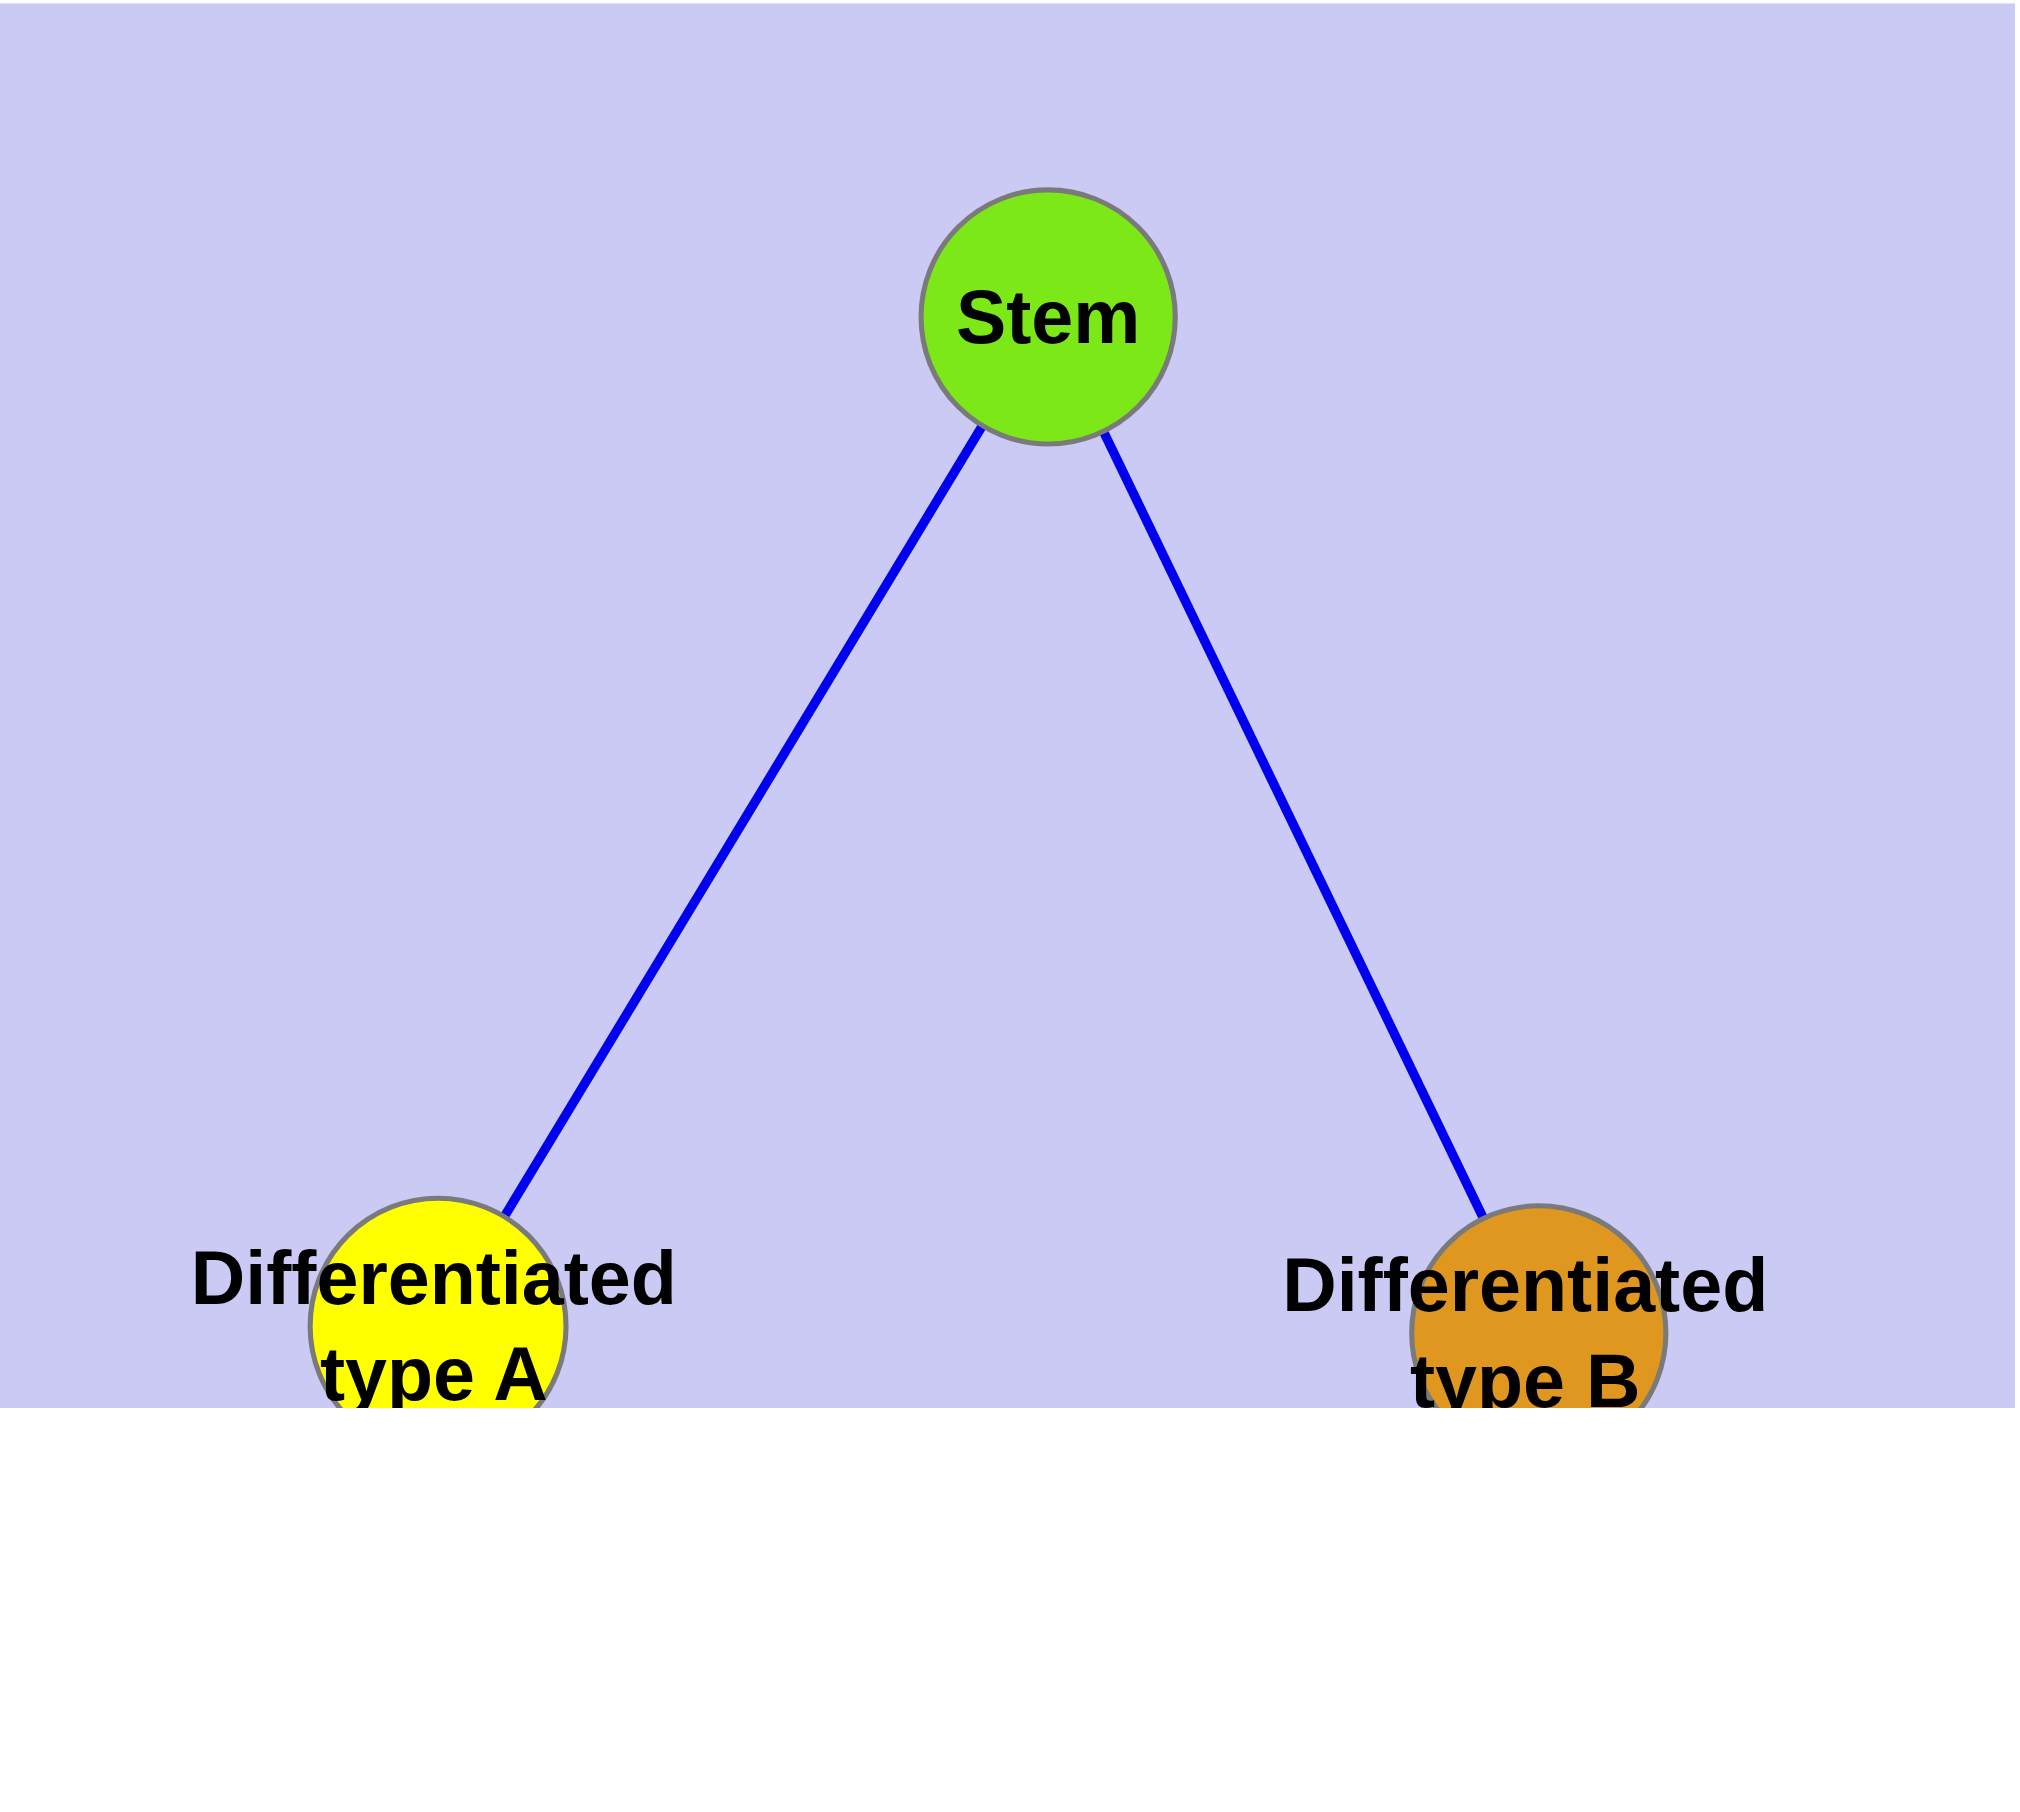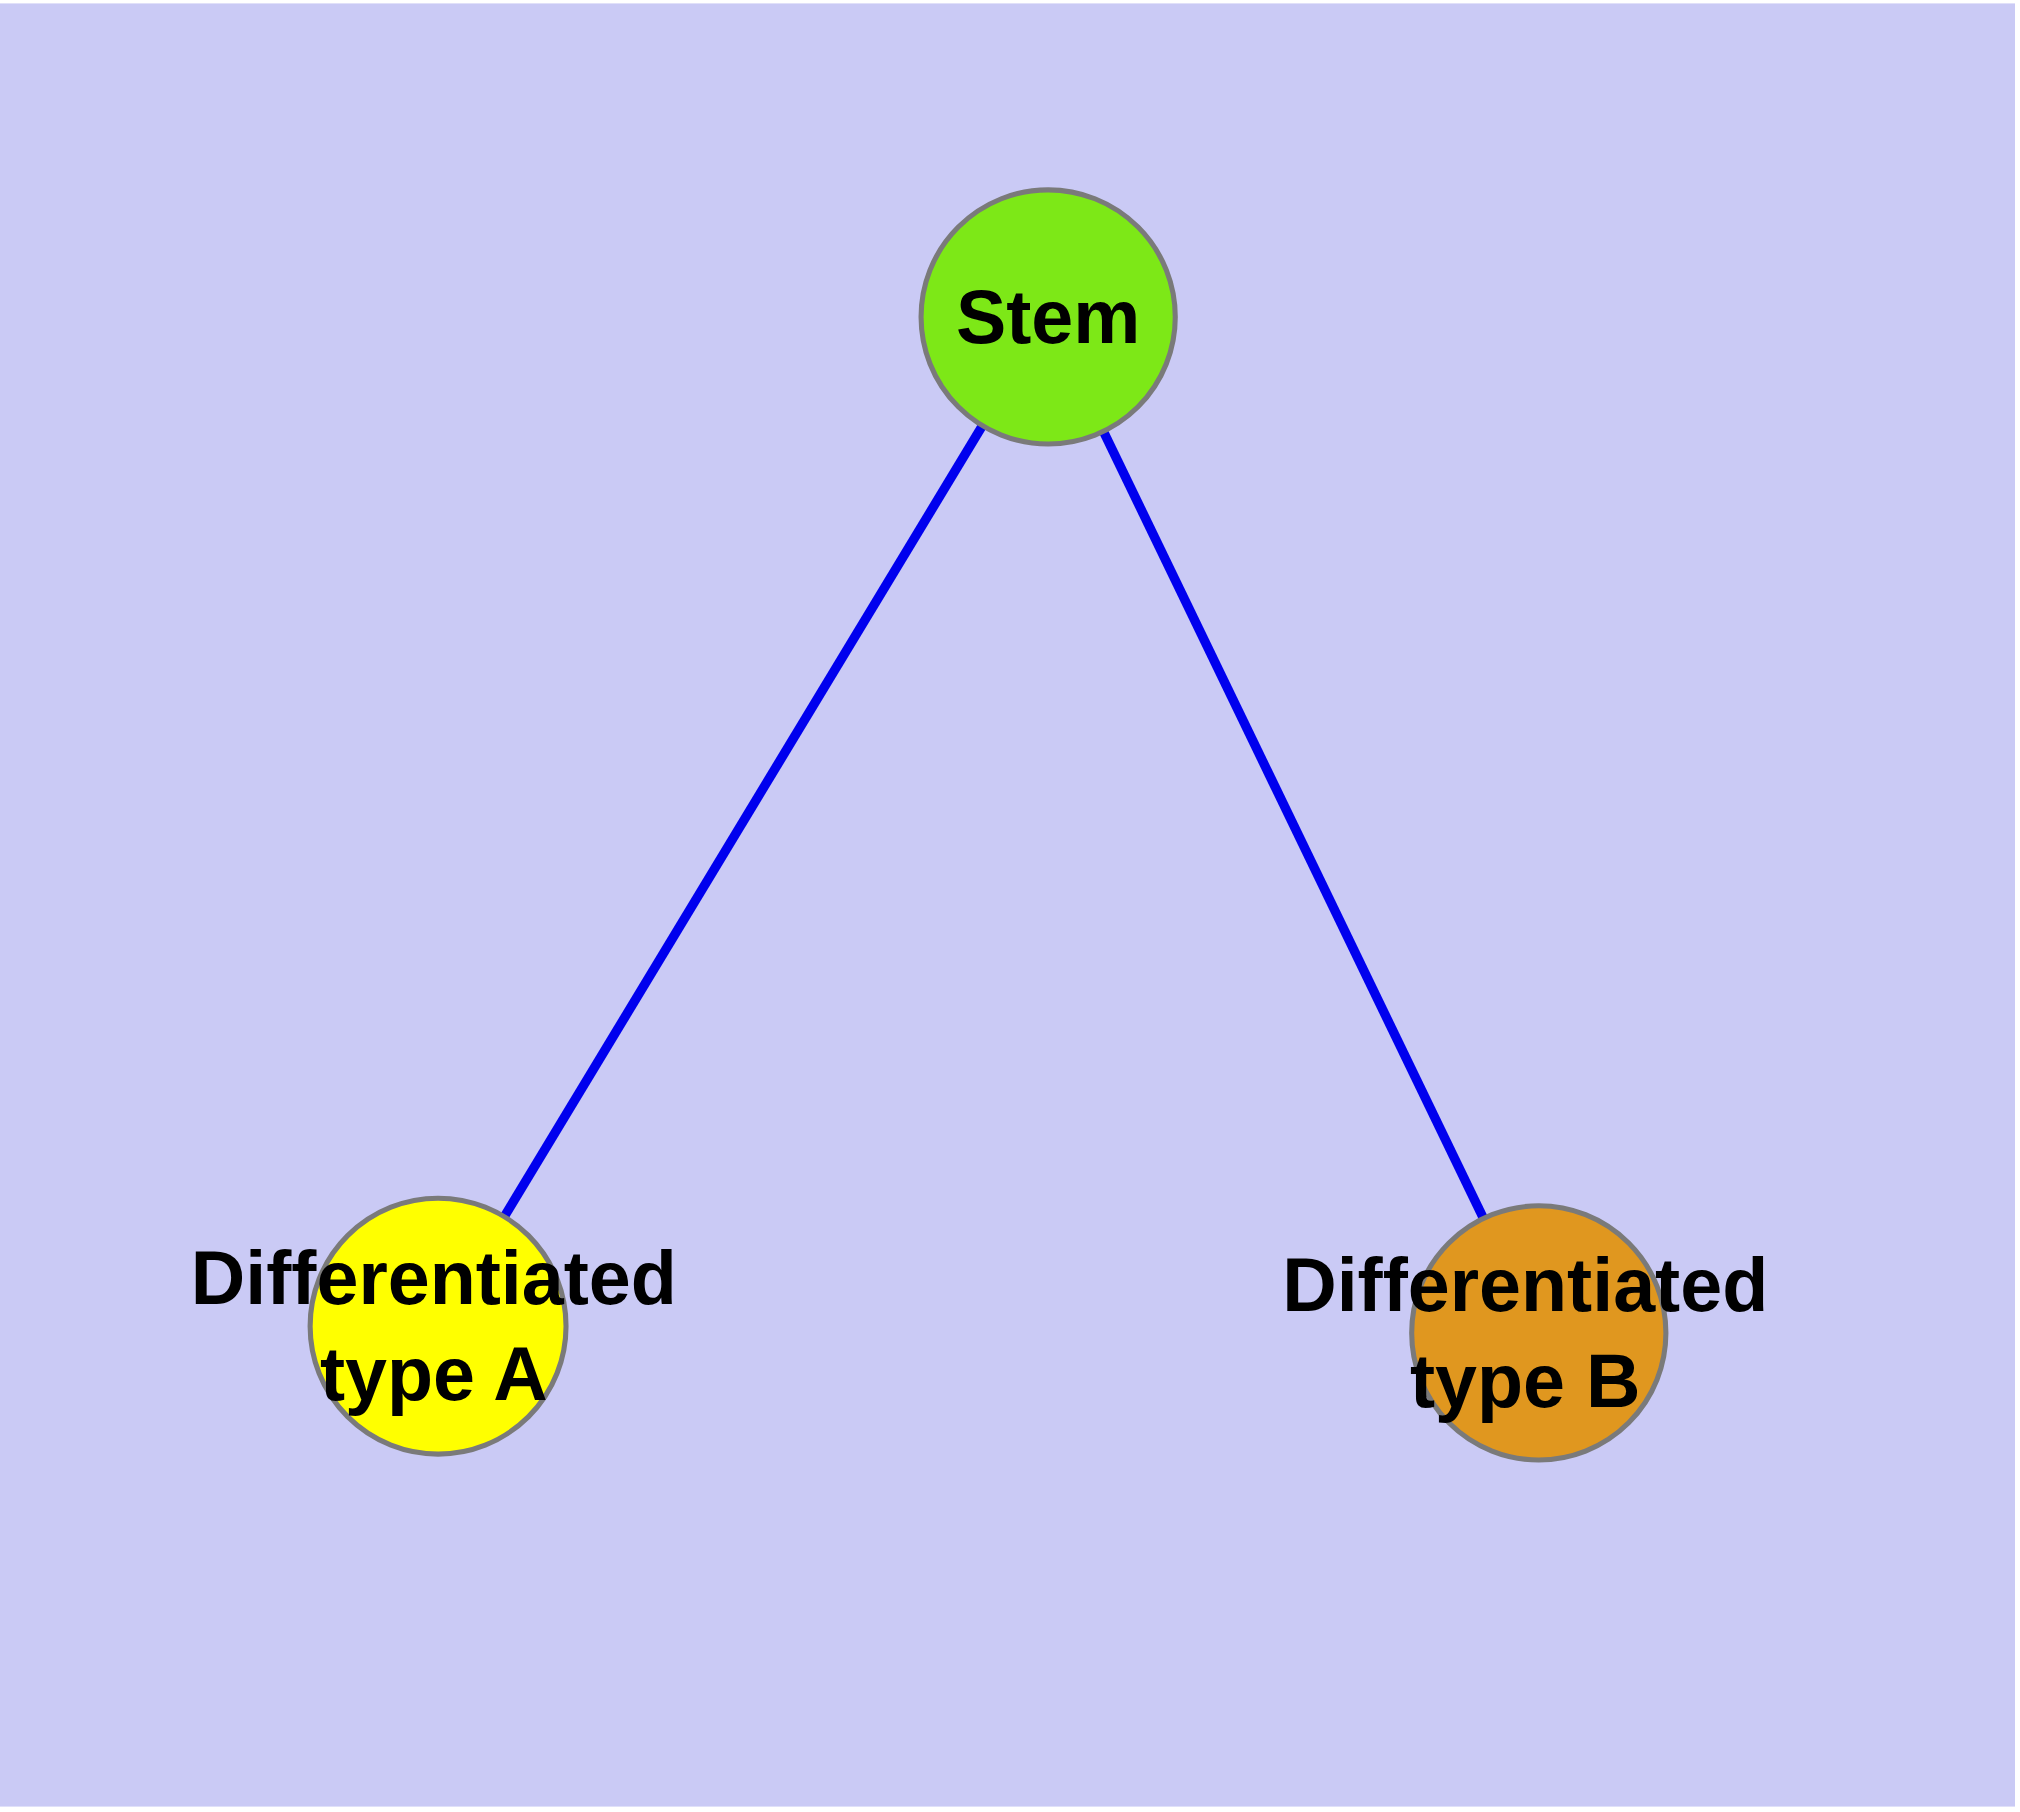--- a/index.html
+++ b/index.html
@@ -3,21 +3,21 @@
 <meta charset="utf-8">
 <style>
   html, body {
     margin: 0;
     padding: 0;
     background: #ffffff;
   }
   #stage {
     position: relative;
     width: 2021px;
-    height: 1812px;
+    height: 1408px;
     background: #ffffff;
     overflow: hidden;
     font-family: "Liberation Sans", sans-serif;
   }
   #graph-svg {
     position: absolute;
     left: 0;
     top: 2.5px;
     width: 2015px;
     height: 1804px;

